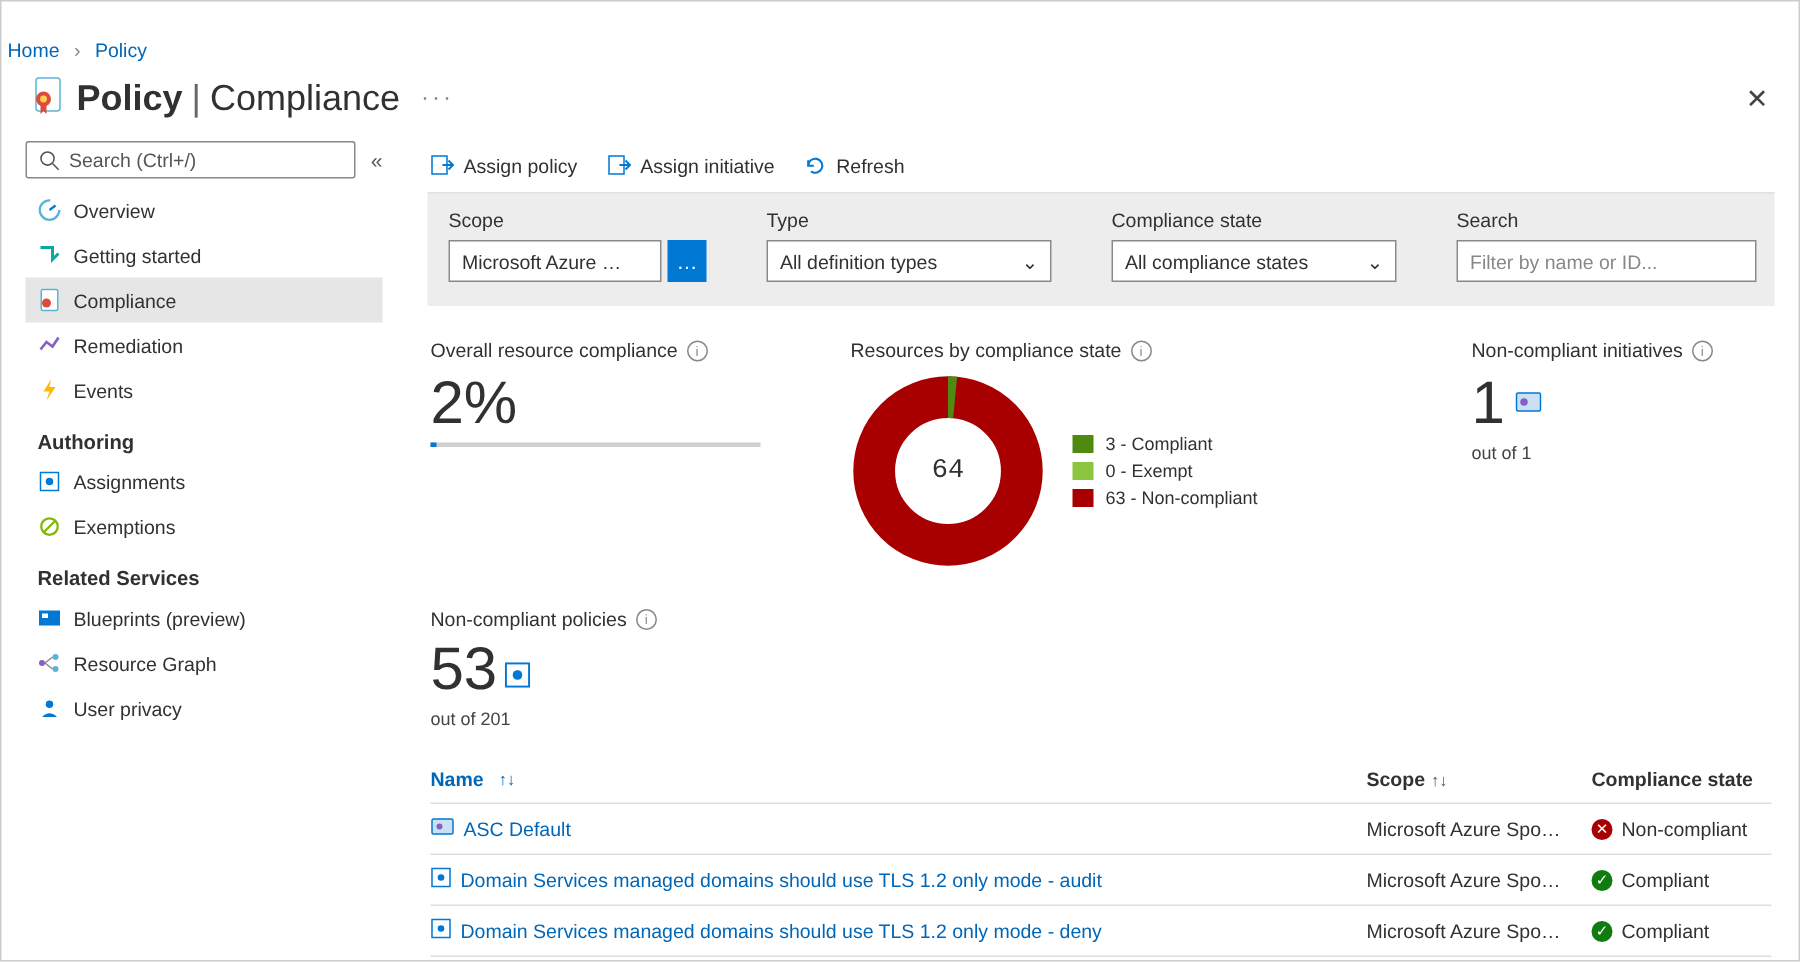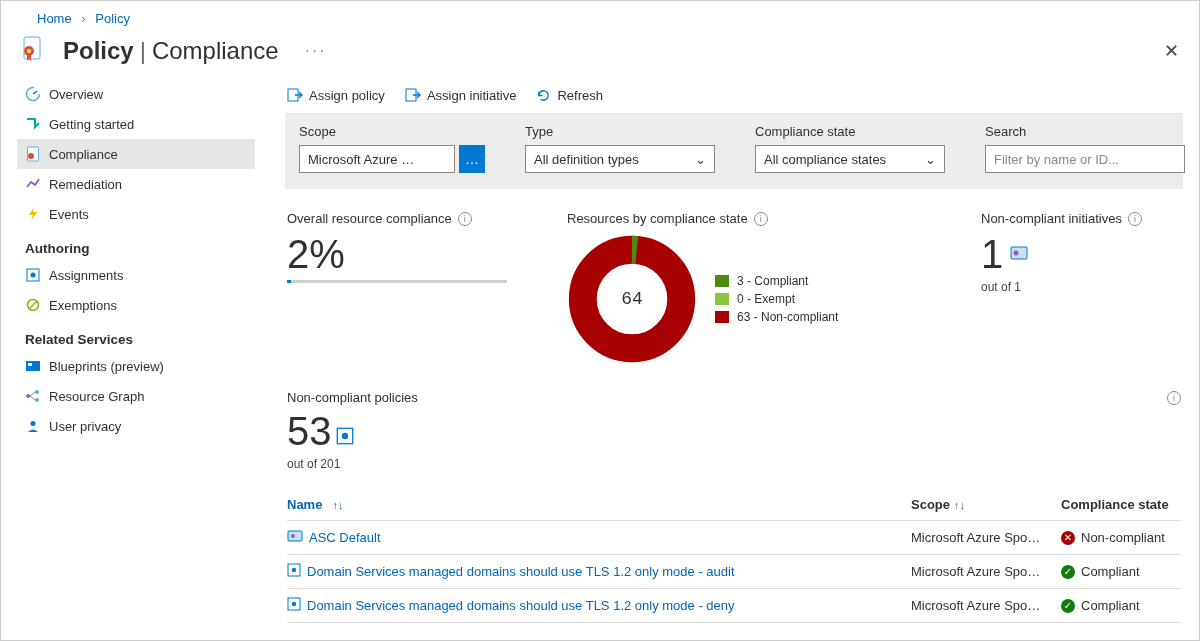--- a/index.html
+++ b/index.html
@@ -1,22 +1,22 @@
 <!DOCTYPE html>
 <html><head>
 <meta charset="utf-8">
 <style>
   * { box-sizing: border-box; margin: 0; padding: 0; }
   body { font-family: "Segoe UI", Tahoma, sans-serif; font-size: 13px; color: #323130; background: #fff; width: 1200px; height: 641px; border: 1px solid #ccc; overflow: hidden; }
 
-  .breadcrumb { padding: 10px 36px 4px; font-size: 13px; }
+  .breadcrumb { padding: 10px 4px 4px; font-size: 13px; margin-top: 15px; }
   .breadcrumb a { color: #0066b8; text-decoration: none; }
   .breadcrumb .sep { color: #888; padding: 0 6px; }
 
-  .header { display: flex; align-items: center; padding: 6px 20px 14px; gap: 12px; }
+  .header { display: flex; align-items: center; padding: 6px 20px 14px; }
   .header .icon-slot { margin-right: 8px; }
   .header h1 { font-size: 24px; font-weight: 600; }
   .header h1 .thin { font-weight: 400; color: #323130; }
   .header .divider { font-weight: 400; color: #666; padding: 0 6px; }
   .header .more { margin-left: 14px; color: #888; font-size: 16px; letter-spacing: 2px; cursor: pointer; }
   .header .close { margin-left: auto; font-size: 18px; cursor: pointer; color: #444; }
 
   .body { display: flex; height: calc(100% - 80px); }
   .sidebar { width: 262px; padding: 0 8px 0 16px; border-right: 0; }
   .sidebar .search-row { display: flex; align-items: center; gap: 10px; margin-bottom: 6px; }
@@ -33,21 +33,21 @@
   .toolbar { display: flex; gap: 20px; padding: 8px 0 10px; }
   .toolbar .tbtn { display: flex; align-items: center; gap: 6px; cursor: pointer; color: #323130; font-size: 13px; }
   .toolbar .tbtn svg { color:#0078d4; }
 
   .filter-bar { background: #ededed; padding: 10px 14px 16px; margin: 0 -2px; border-top: 1px solid #e1e1e1; }
   .filter-row { display: flex; gap: 40px; }
   .filter-col label { font-size: 13px; display: block; margin-bottom: 6px; }
   .scope-field { display:flex; gap:4px; }
   .inputlike { background:#fff; border:1px solid #8a8886; height:28px; display:flex; align-items:center; padding:0 8px; font-size: 13px; }
   .inputlike.drop { justify-content: space-between; }
-  .scope-input { width: 156px; }
+  .scope-input { width: 142px; }
   .scope-btn { width:26px; height:28px; background:#0078d4; color:#fff; display:flex; align-items:center; justify-content:center; font-size:14px; cursor:pointer; }
   .type-sel, .state-sel { width: 190px; }
   .search-filter { width: 200px; color:#888; }
 
   .stats-row { display:flex; gap: 30px; padding-top: 22px; }
   .stat-block h4 { font-size: 13px; font-weight:400; color:#323130; display:flex; align-items:center; gap:6px; margin-bottom: 8px; }
   .info-circle { width:14px;height:14px;border:1px solid #888;border-radius:50%;display:inline-flex;align-items:center;justify-content:center;font-size:9px;color:#888; }
   .bignum { font-size: 40px; font-weight: 400; line-height: 1; }
   .sub { font-size: 12px; color:#444; margin-top:6px; }
   .progress { width: 220px; height: 3px; background: #d0d0d0; margin-top: 6px; position:relative; }
@@ -55,21 +55,21 @@
 
   .donut-area { display:flex; align-items:center; gap: 18px; }
   .donut { position:relative; width:130px; height:130px; }
   .donut svg { transform: rotate(-90deg); }
   .donut .center { position:absolute; inset:0; display:flex; align-items:center; justify-content:center; font-size:18px;font-family:Liberation Mono, monospace; }
   .legend { font-size:12px; }
   .legend div { display:flex; align-items:center; gap:8px; margin:4px 0; }
   .sw { width:14px; height:12px; display:inline-block; }
 
   .nc-policies { margin-top: 26px; }
-  .nc-policies h4 { font-size:13px; font-weight:400; display:flex; align-items:center; gap:18px; margin-bottom:6px;justify-content:space-between; }
+  .nc-policies h4 { font-size:13px; font-weight:400; display:flex; align-items:center; gap:6px; margin-bottom:6px; }
   .nc-policies .bignum { display:inline-flex; align-items:baseline; gap:4px; }
 
   .table { margin-top: 18px; width: 100%; }
   .thead, .trow { display:flex; align-items:center; border-bottom:1px solid #ddd; padding: 8px 0; font-size:13px; }
   .thead { color:#323130; font-weight:600; }
   .thead .col-name { color:#0066b8; }
   .col-name { flex: 1 1 auto; display:flex; align-items:center; gap:6px; }
   .col-scope { width: 150px; }
   .col-state { width: 120px; display:flex; align-items:center; gap:6px; }
   .sort-icon { font-size:11px; color:#555; margin-left:4px; }
@@ -102,20 +102,30 @@
   </span>
   <h1>
     <span>Policy</span><span class="divider">|</span><span class="thin">Compliance</span>
   </h1>
   <span class="more">···</span>
   <span class="close">✕</span>
 </div>
 
 <div class="body">
   <div class="sidebar">
+    <div class="search-row">
+      <div class="search-box">
+        <svg width="14" height="14" viewBox="0 0 16 16">
+            <circle cx="6.5" cy="6.5" r="5" fill="none" stroke="#555" stroke-width="1.2"></circle>
+            <line x1="10.5" y1="10.5" x2="15" y2="15" stroke="#555" stroke-width="1.2"></line>
+          </svg>
+        <span>Search (Ctrl+/)</span>
+      </div>
+      <span class="collapse-arrow">«</span>
+    </div>
 
     <div class="nav-item">
       <span class="mi">
           <svg width="16" height="16" viewBox="0 0 16 16">
             <circle cx="8" cy="8" r="6.5" fill="none" stroke="#59b4d9" stroke-width="1.5" stroke-dasharray="31 10"></circle>
             <line x1="8" y1="8" x2="12" y2="5" stroke="#0078d4" stroke-width="1.5"></line>
           </svg>
         </span>
       <span>Overview</span>
     </div>

